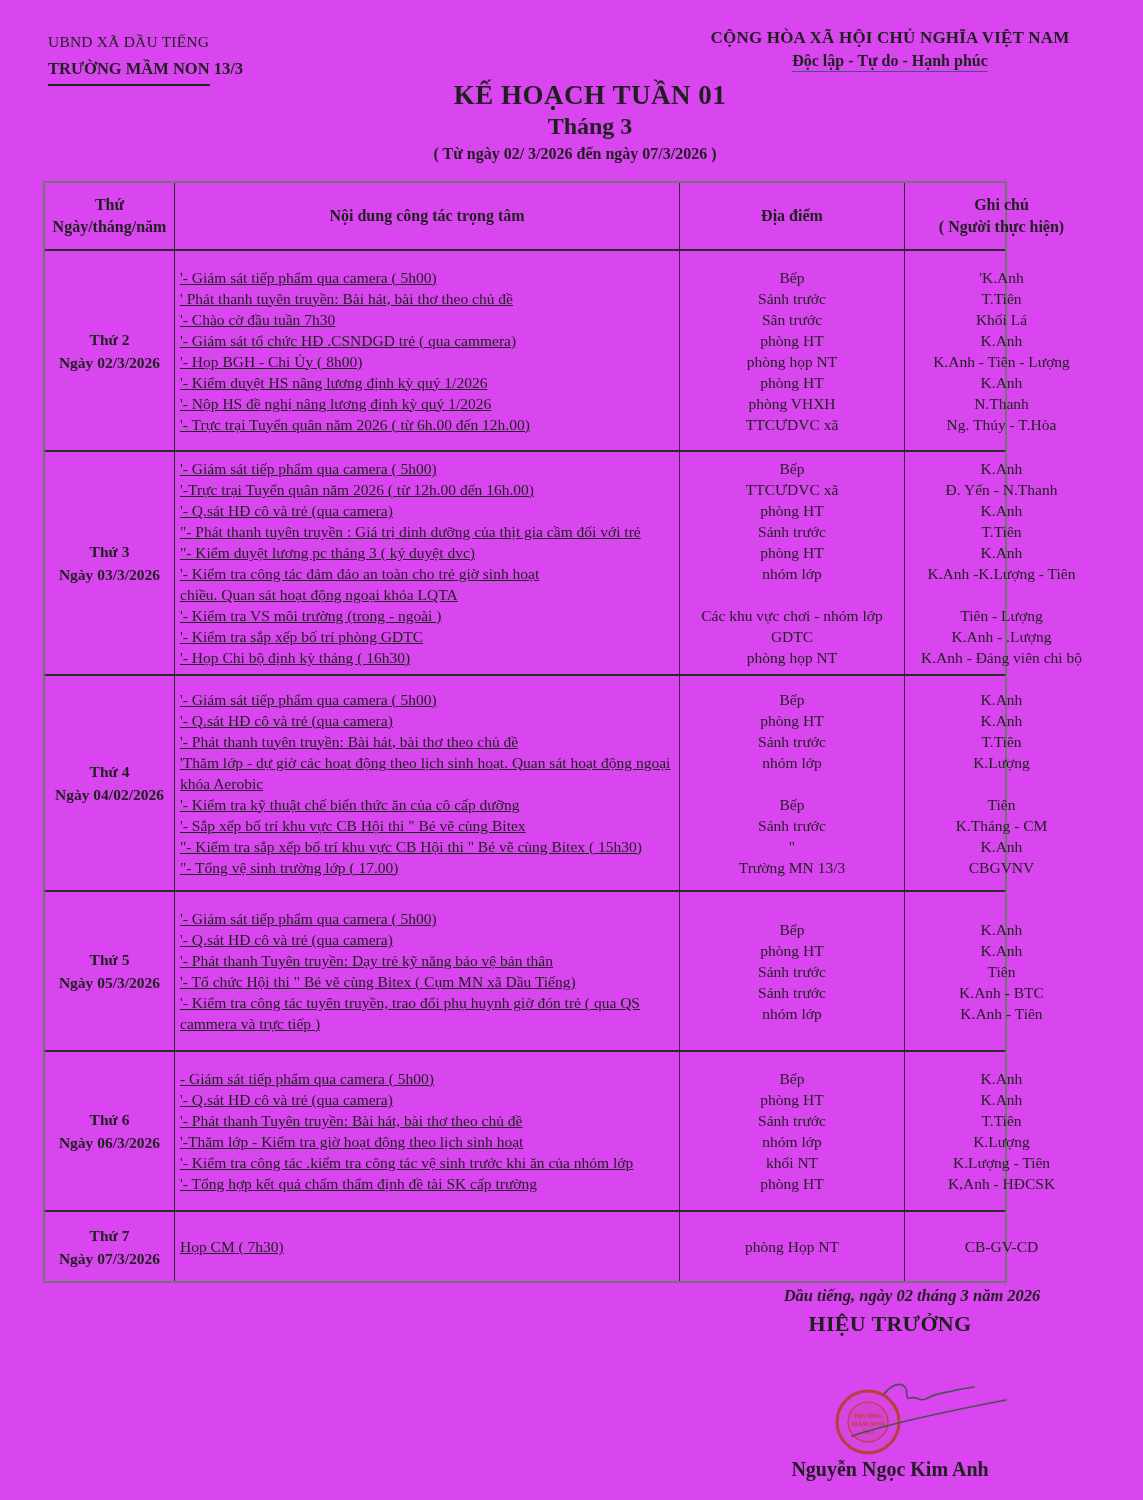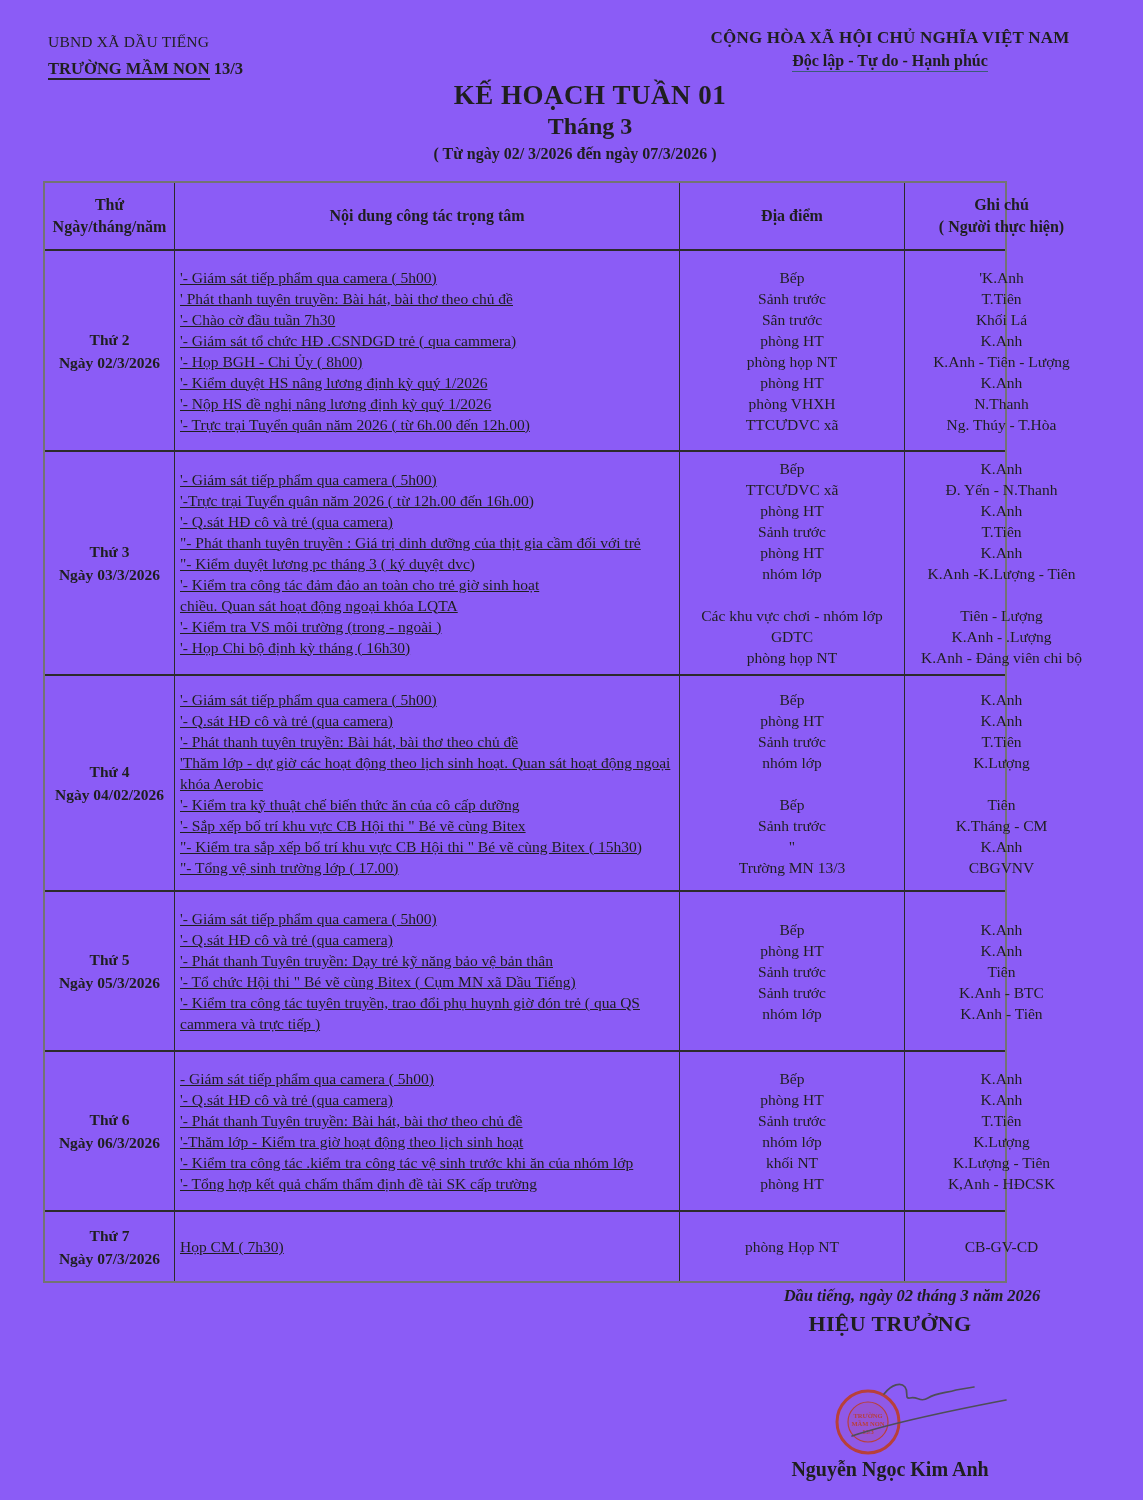--- a/index.html
+++ b/index.html
@@ -3,27 +3,27 @@
 <meta charset="utf-8">
 <style>
   * { margin:0; padding:0; box-sizing:border-box; }
   html,body { background:#ffffff; }
   body {
     width:1143px; height:1500px;
     font-family:"Liberation Serif", serif;
     color:#1f1f1f;
     position:relative;
   }
-  .page { position:absolute; left:0; top:0; width:1143px; height:1500px; background:#8b5cf6; overflow:hidden; }
+  .page { position:absolute; left:0; top:0; width:1143px; height:1500px; background:#d946ef; overflow:hidden; }
 
   
   .hdr-left { position:absolute; left:48px; top:28px; font-size:16px; line-height:27px; }
   .hdr-left .org1 { font-size:15.5px; letter-spacing:.2px; }
   .hdr-left .org2 { font-weight:bold; font-size:16.5px; }
-  .hdr-left .org2 .u { border-bottom:2.5px solid #222; padding-bottom:0; }
+  .hdr-left .org2 .u { border-bottom:2.5px solid #222; padding-bottom:6px; }
   .hdr-right { position:absolute; left:675px; top:28px; width:430px; text-align:center; }
   .hdr-right .nat1 { font-weight:bold; font-size:17px; letter-spacing:.2px; }
   .hdr-right .nat2 { font-weight:bold; font-size:16px; margin-top:4px; }
   .hdr-right .nat2 .u { border-bottom:1.8px solid #3b5b77; padding-bottom:1.5px;text-align:center; }
 
   .title-block { position:absolute; left:0; top:80px; width:1180px; text-align:center; }
   .title-main { font-size:27px; font-weight:bold; letter-spacing:.5px; }
   .title-month { font-size:24px; font-weight:bold; margin-top:2px; }
   .title-range { position:absolute; left:0; top:145px; width:1150px; text-align:center; font-size:16px; font-weight:bold; }
 
@@ -132,20 +132,21 @@
           </div>
           <div class="cell content-cell">
             <div class="ln">'- Giám sát tiếp phẩm qua camera ( 5h00)</div>
             <div class="ln">'-Trực trại Tuyển quân năm 2026 ( từ 12h.00 đến 16h.00)</div>
             <div class="ln">'- Q.sát HĐ cô và trẻ  (qua  camera)</div>
             <div class="ln">"- Phát thanh tuyên truyền : Giá trị dinh dưỡng của thịt gia cầm đối với trẻ</div>
             <div class="ln">"- Kiểm duyệt lương pc tháng 3 ( ký duyệt dvc)</div>
             <div class="ln">'- Kiểm tra công tác đảm đảo an toàn cho trẻ giờ sinh hoạt</div>
             <div class="ln">chiều. Quan sát hoạt động ngoại khóa LQTA</div>
             <div class="ln">'- Kiểm tra VS môi trường (trong - ngoài )</div>
+            <div class="ln">'-  Kiểm tra sắp xếp bố trí phòng GDTC</div>
             <div class="ln">'- Họp Chi bộ định kỳ tháng ( 16h30)</div>
           </div>
           <div class="cell mid-cell">
             <div class="ln">Bếp</div>
             <div class="ln">TTCƯDVC xã</div>
             <div class="ln">phòng HT</div>
             <div class="ln">Sảnh trước</div>
             <div class="ln">phòng HT</div>
             <div class="ln">nhóm lớp</div>
             <div class="ln"></div>

